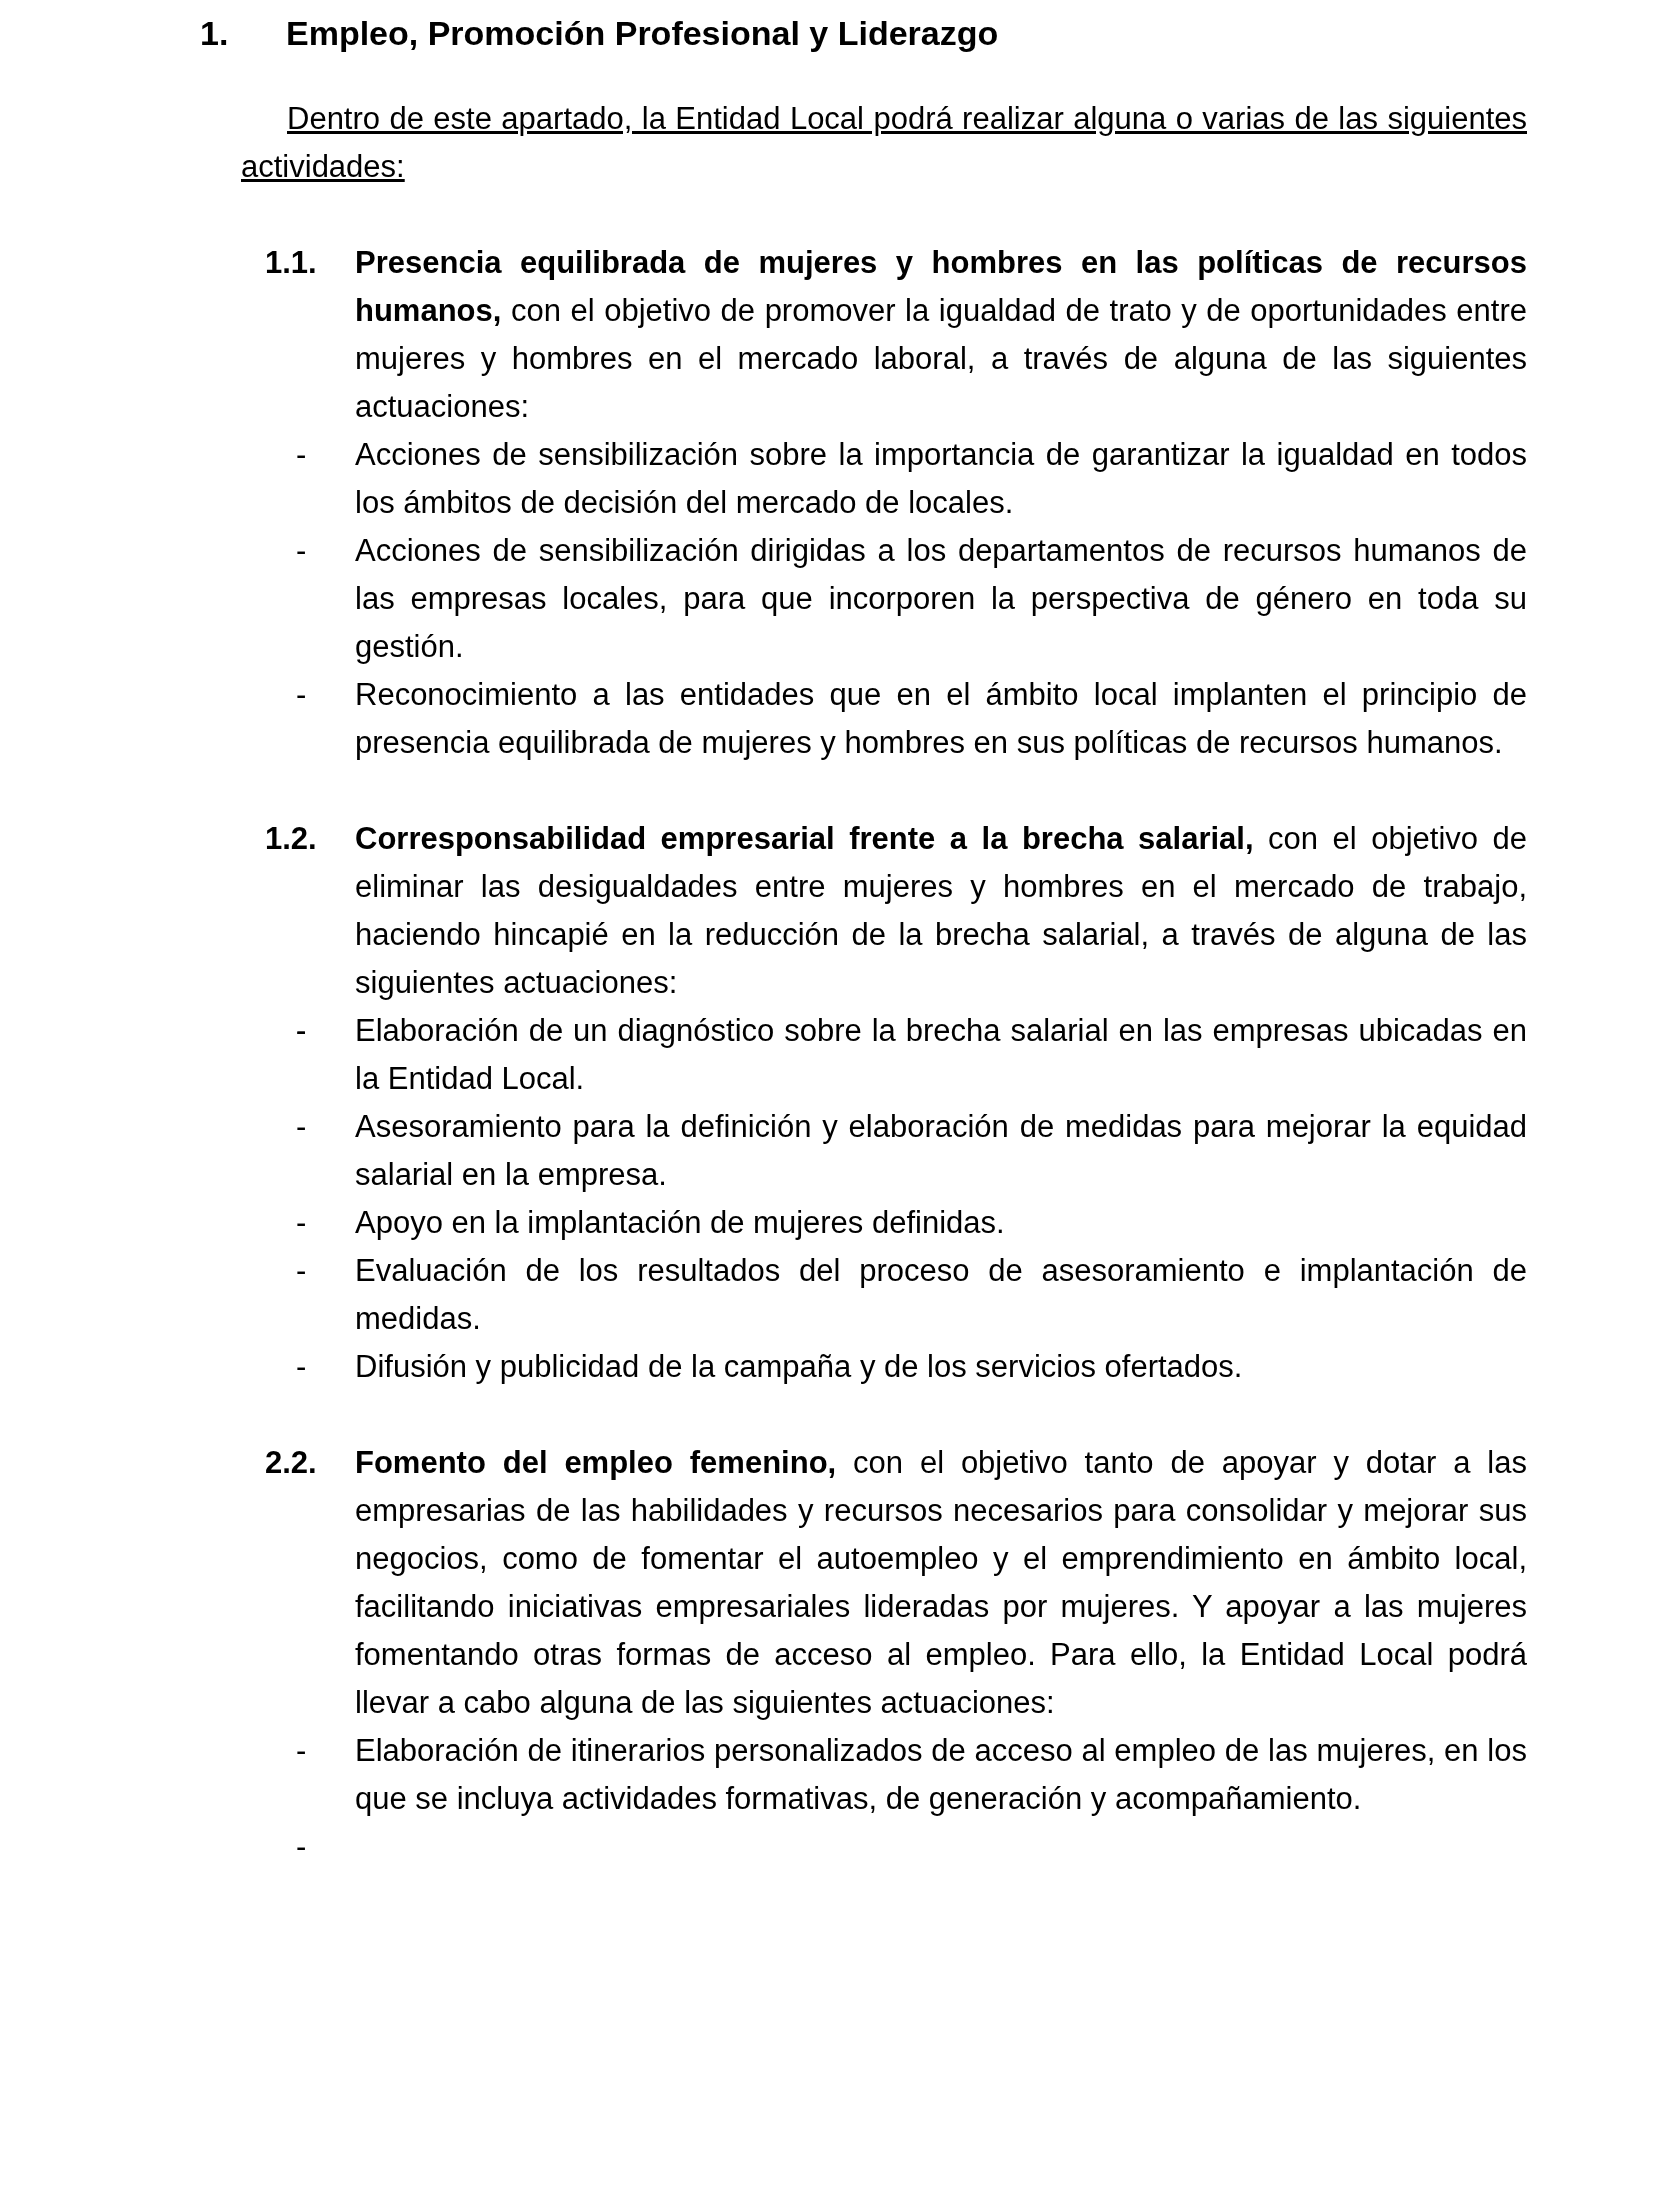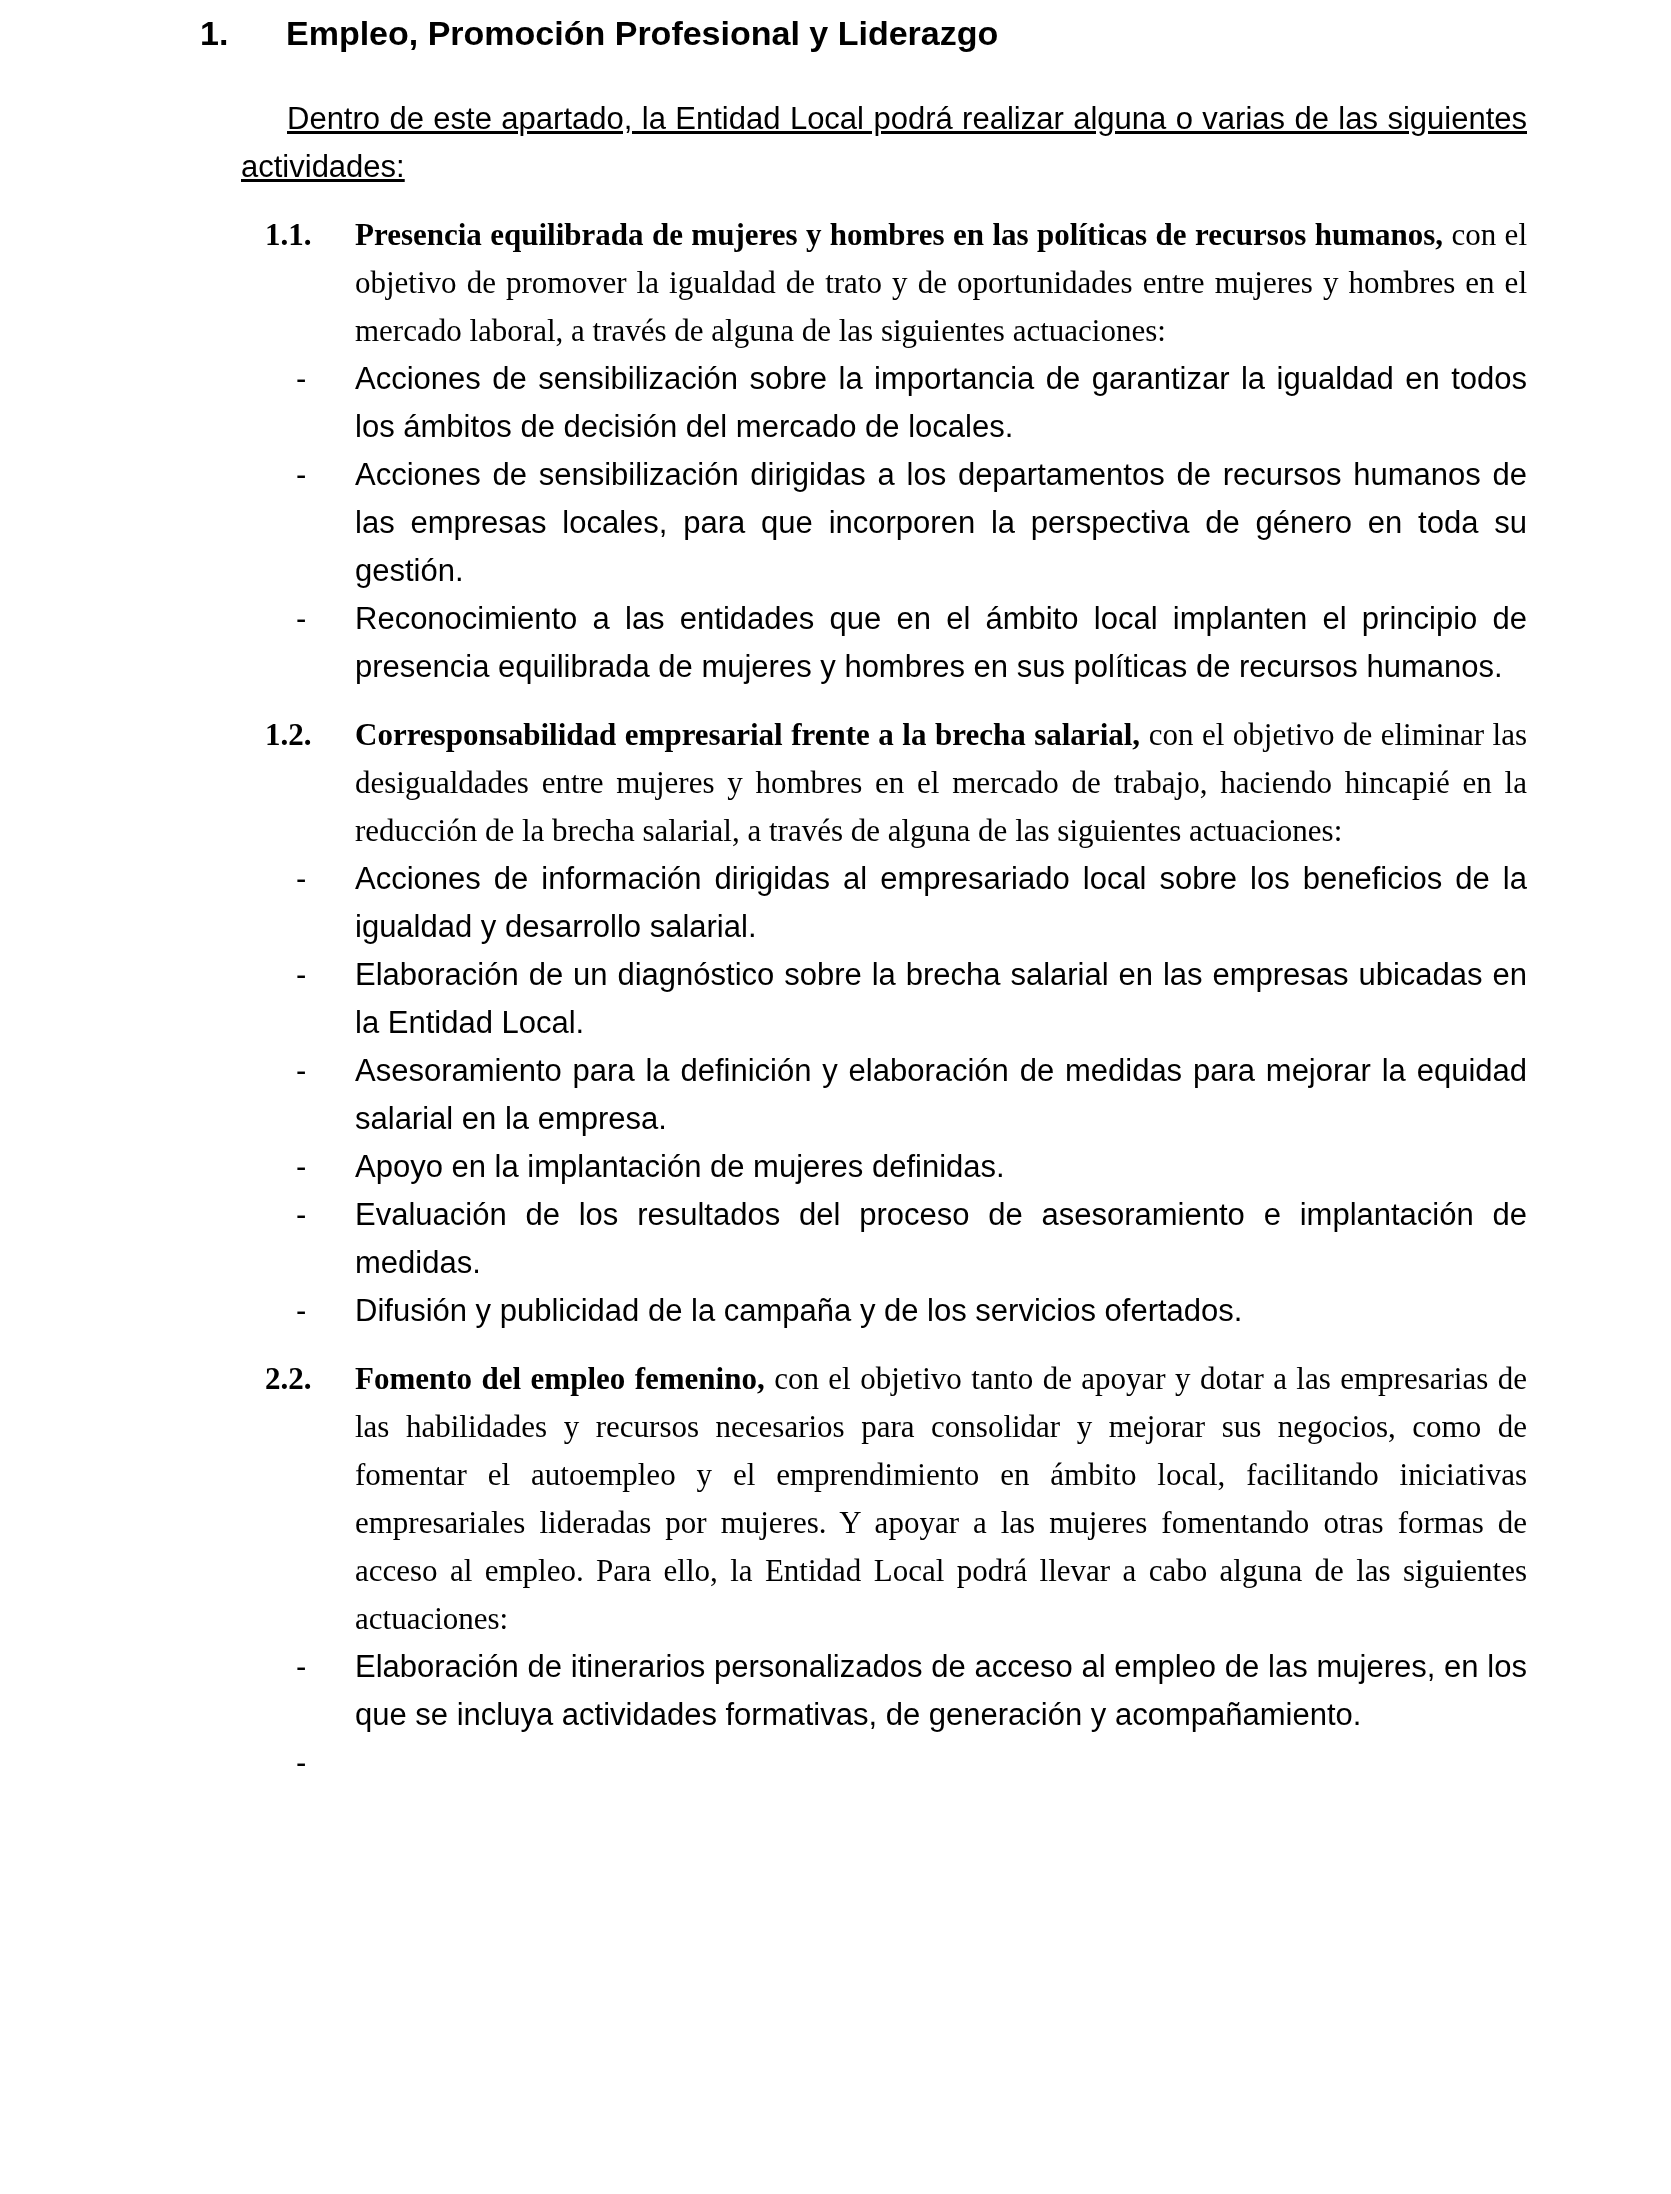--- a/index.html
+++ b/index.html
@@ -28,23 +28,22 @@
   }
   .h-num { flex: none; width: 86px; }
   .intro {
     margin: 38px 145px 0 241px;
     text-indent: 46px;
     text-align: justify;
     text-decoration: underline;
   }
   .section {
     position: relative;
-    margin: 20px 145px 0 355px;
+    margin: 48px 145px 0 355px;
     text-align: justify;
-    font-family: Liberation Serif, serif;
   }
   .sec-para { margin: 0; }
   .sec-num {
     position: absolute;
     top: 0;
     left: -90px;
     font-weight: bold;
     white-space: nowrap;
   }
   .lead { font-weight: bold; }
@@ -84,21 +83,21 @@
     <li><span class="dash">-</span><span>Acciones de sensibilización sobre la importancia de garantizar la igualdad en todos los ámbitos de decisión del mercado de locales.</span></li>
     <li><span class="dash">-</span><span>Acciones de sensibilización dirigidas a los departamentos de recursos humanos de las empresas locales, para que incorporen la perspectiva de género en toda su gestión.</span></li>
     <li><span class="dash">-</span><span>Reconocimiento a las entidades que en el ámbito local implanten el principio de presencia equilibrada de mujeres y hombres en sus políticas de recursos humanos.</span></li>
   </ul>
 
   <div class="section">
     <span class="sec-num">1.2.</span>
     <p class="sec-para"><span class="lead">Corresponsabilidad empresarial frente a la brecha salarial,</span><span> con el objetivo de eliminar las desigualdades entre mujeres y hombres en el mercado de trabajo, haciendo hincapié en la reducción de la brecha salarial, a través de alguna de las siguientes actuaciones:</span></p>
   </div>
   <ul class="bullets">
-    <li><span class="dash">-</span><span>Acciones de información dirigidas al empresariado local sobre los beneficios de la igualdad y desarrollo salarial.</span></li>
+    <li><span class="dash">-</span></li>
     <li><span class="dash">-</span><span>Elaboración de un diagnóstico sobre la brecha salarial en las empresas ubicadas en la Entidad Local.</span></li>
     <li><span class="dash">-</span><span>Asesoramiento para la definición y elaboración de medidas para mejorar la equidad salarial en la empresa.</span></li>
     <li><span class="dash">-</span><span>Apoyo en la implantación de mujeres definidas.</span></li>
     <li><span class="dash">-</span><span>Evaluación de los resultados del proceso de asesoramiento e implantación de medidas.</span></li>
     <li><span class="dash">-</span><span>Difusión y publicidad de la campaña y de los servicios ofertados.</span></li>
   </ul>
 
   <div class="section">
     <span class="sec-num">2.2.</span>
     <p class="sec-para"><span class="lead">Fomento del empleo femenino,</span><span> con el objetivo tanto de apoyar y dotar a las empresarias de las habilidades y recursos necesarios para consolidar y mejorar sus negocios, como de fomentar el autoempleo y el emprendimiento en ámbito local, facilitando iniciativas empresariales lideradas por mujeres. Y apoyar a las mujeres fomentando otras formas de acceso al empleo. Para ello, la Entidad Local podrá llevar a cabo alguna de las siguientes actuaciones:</span></p>

